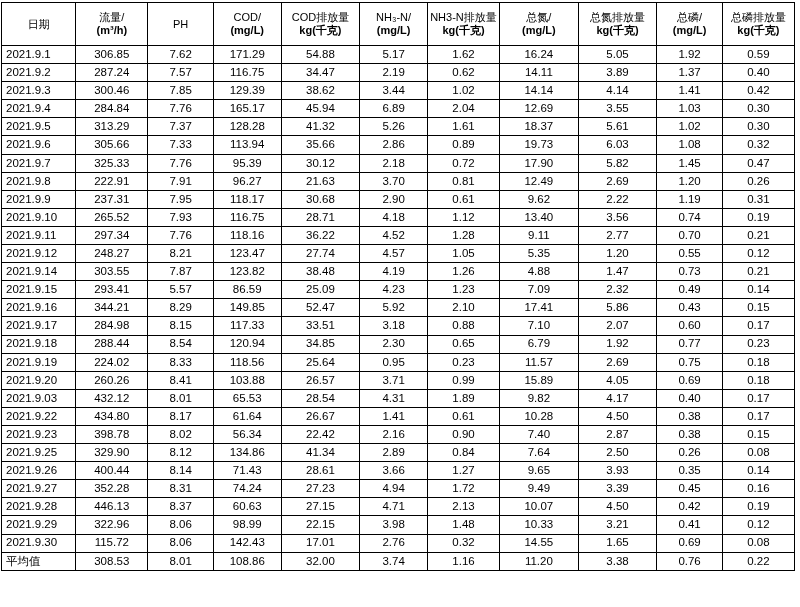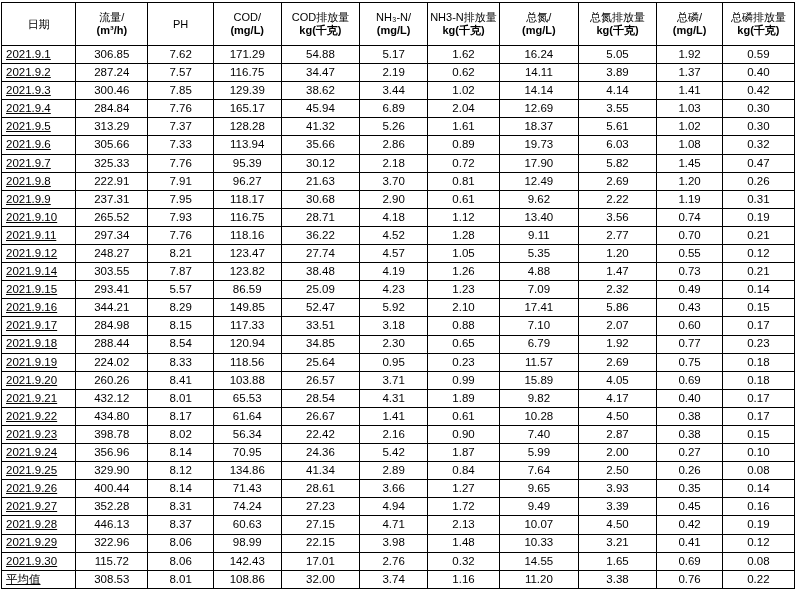--- a/index.html
+++ b/index.html
@@ -50,21 +50,20 @@
     display: block;
     font-weight: bold;
   }
   tbody td {
     height: 17.1px;
     font-size: 11.5px;
   }
   tbody td.date-cell {
     text-align: left;
     padding-left: 4px;
-    text-decoration: underline;
   }
   tbody tr.avg-row td {
     height: 17.1px;
     margin-top: 25px;
   }
   tbody tr.avg-row td.date-cell {
     text-align: left;
     padding-left: 4px;
   }
   
@@ -386,21 +385,21 @@
           <td>103.88</td>
           <td>26.57</td>
           <td>3.71</td>
           <td>0.99</td>
           <td>15.89</td>
           <td>4.05</td>
           <td>0.69</td>
           <td>0.18</td>
         </tr>
         <tr>
-          <td class="date-cell">2021.9.21</td>
+          <td class="date-cell">2021.9.03</td>
           <td>432.12</td>
           <td>8.01</td>
           <td>65.53</td>
           <td>28.54</td>
           <td>4.31</td>
           <td>1.89</td>
           <td>9.82</td>
           <td>4.17</td>
           <td>0.40</td>
           <td>0.17</td>
@@ -423,33 +422,20 @@
           <td>398.78</td>
           <td>8.02</td>
           <td>56.34</td>
           <td>22.42</td>
           <td>2.16</td>
           <td>0.90</td>
           <td>7.40</td>
           <td>2.87</td>
           <td>0.38</td>
           <td>0.15</td>
-        </tr>
-        <tr>
-          <td class="date-cell">2021.9.24</td>
-          <td>356.96</td>
-          <td>8.14</td>
-          <td>70.95</td>
-          <td>24.36</td>
-          <td>5.42</td>
-          <td>1.87</td>
-          <td>5.99</td>
-          <td>2.00</td>
-          <td>0.27</td>
-          <td>0.10</td>
         </tr>
         <tr>
           <td class="date-cell">2021.9.25</td>
           <td>329.90</td>
           <td>8.12</td>
           <td>134.86</td>
           <td>41.34</td>
           <td>2.89</td>
           <td>0.84</td>
           <td>7.64</td>

